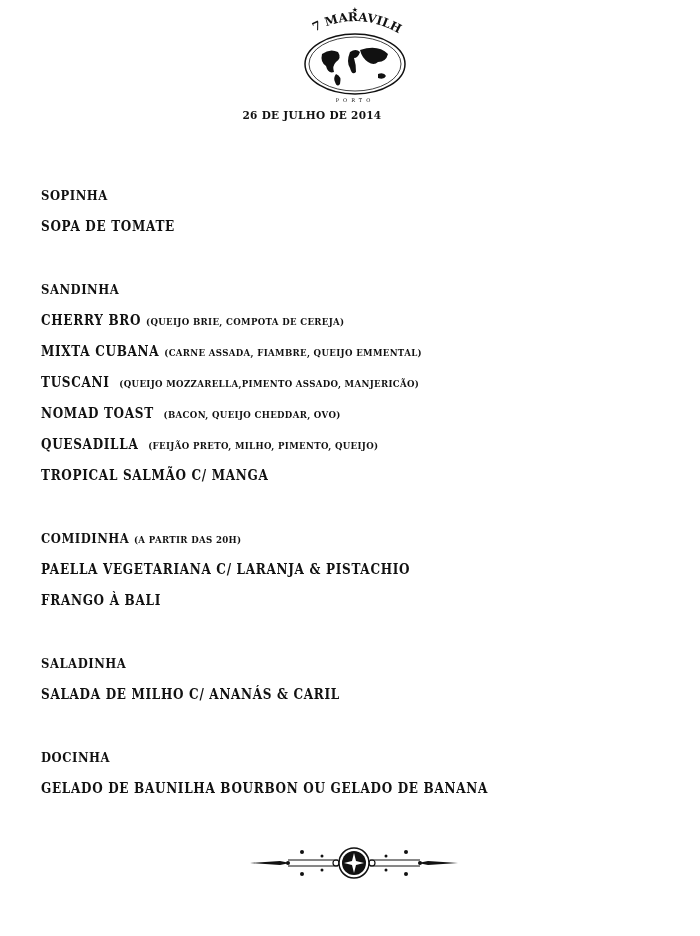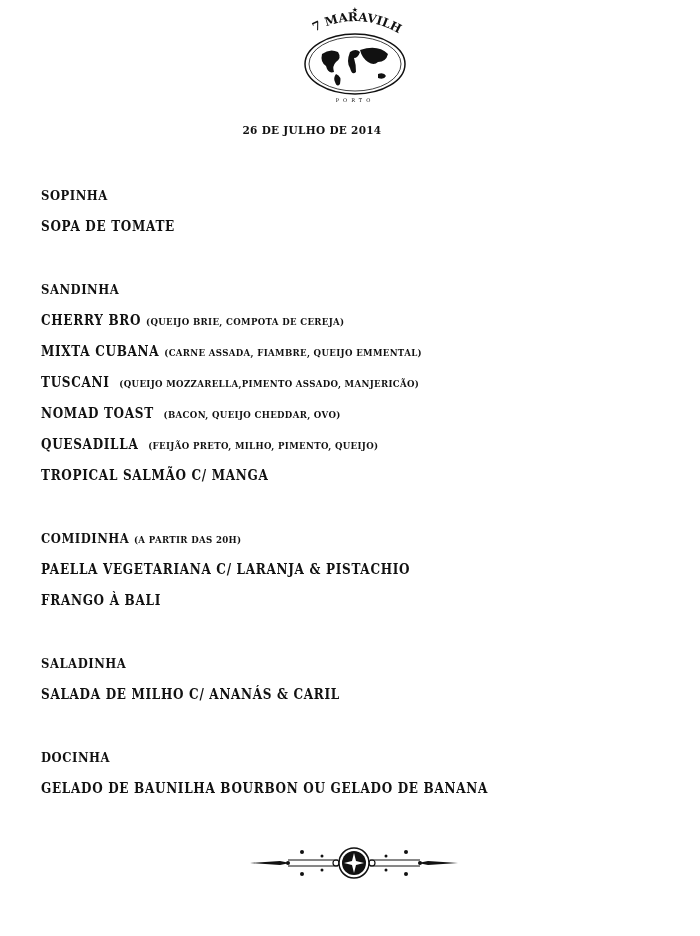--- a/index.html
+++ b/index.html
@@ -1,18 +1,18 @@
 <!DOCTYPE html>
 <html><head>
 <meta charset="utf-8">
 <style>
   html, body { margin:0; padding:0; background:#ffffff; }
   body { width:700px; height:936px; position:relative; overflow:hidden; color:#111; font-family:"DejaVu Serif", serif; }
   .logo { position:absolute; left:300px; top:2px; width:110px; height:110px; }
-  .date { position:absolute; top:124px; left:0; width:624px; text-align:center; font-family:"DejaVu Serif", serif; font-weight:bold; font-size:10.5px; letter-spacing:0.3px; }
+  .date { position:absolute; top:109px; left:0; width:624px; text-align:center; font-family:"DejaVu Serif", serif; font-weight:bold; font-size:10.5px; letter-spacing:0.3px; }
   .line { position:absolute; left:41px; font-family:"DejaVu Serif", serif; font-weight:bold; white-space:nowrap; letter-spacing:0.8px; transform:scaleX(0.86); transform-origin:left center; }
   .head { font-size:13.5px; letter-spacing:0.6px; }
   .item { font-size:14px; }
   .note { font-size:10px; letter-spacing:0.4px; }
   .ornament { position:absolute; left:250px; top:846px; width:208px; height:34px; }
 </style>
 </head>
 <body>
 
 <svg class="logo" viewBox="0 0 110 110">

